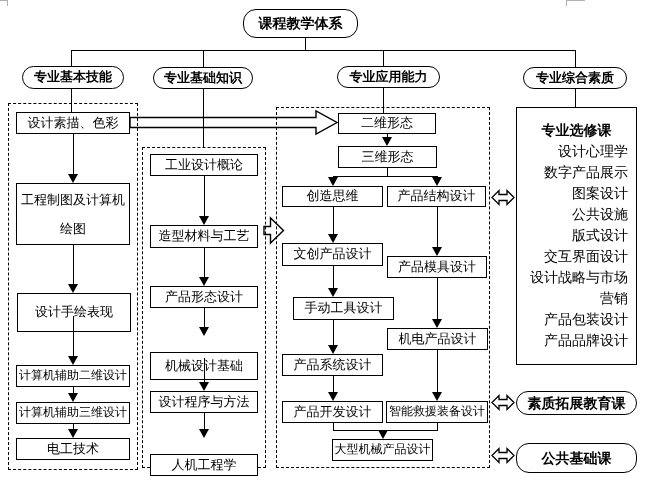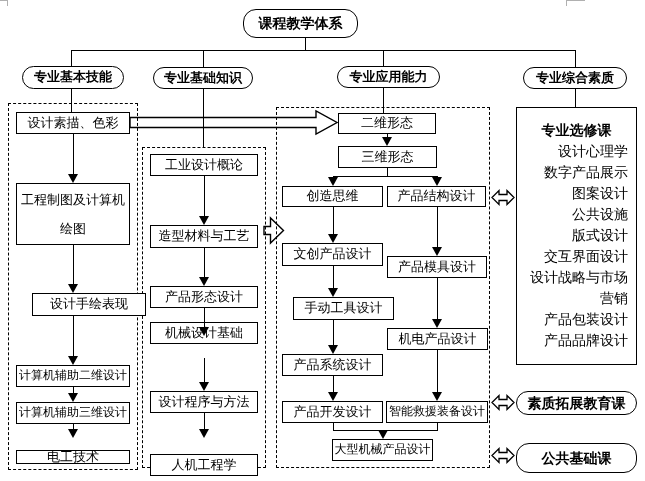--- a/index.html
+++ b/index.html
@@ -72,30 +72,30 @@
   <div class="dashedbox" style="left:8px;top:103px;width:130px;height:367px"></div>
   <div class="dashedbox" style="left:142px;top:147px;width:124px;height:321px"></div>
   <div class="dashedbox" style="left:276px;top:107px;width:214px;height:361px"></div>
 
   <div class="box" style="left:16px;top:112px;width:114px;height:22px">
       <span>设计素描、色彩</span>
     </div>
   <div class="box wrap2" style="left:16px;top:183px;width:114px;height:62px">
       <span>工程制图及计算机绘图</span>
     </div>
-  <div class="box" style="left:32px;top:293px;width:114px;height:23px">
+  <div class="box" style="left:17px;top:293px;width:114px;height:39px">
       <span>设计手绘表现</span>
     </div>
   <div class="box fs12" style="left:16px;top:365px;width:114px;height:22px">
       <span>计算机辅助二维设计</span>
     </div>
   <div class="box fs12" style="left:16px;top:402px;width:114px;height:22px">
       <span>计算机辅助三维设计</span>
     </div>
-  <div class="box" style="left:16px;top:450px;width:114px;height:14px">
+  <div class="box" style="left:16px;top:438px;width:114px;height:22px">
       <span>电工技术</span>
     </div>
 
   <div class="vl" style="left:73px;top:134px;height:40px"></div>
     <div class="ah" style="left:68px;top:174px"></div>
   <div class="vl" style="left:73px;top:245px;height:39px"></div>
     <div class="ah" style="left:68px;top:284px"></div>
   <div class="vl" style="left:73px;top:316px;height:40px"></div>
     <div class="ah" style="left:68px;top:356px"></div>
   <div class="vl" style="left:73px;top:387px;height:6px"></div>
@@ -105,21 +105,21 @@
 
   <div class="box" style="left:150px;top:154px;width:108px;height:22px">
       <span>工业设计概论</span>
     </div>
   <div class="box" style="left:150px;top:225px;width:108px;height:23px">
       <span>造型材料与工艺</span>
     </div>
   <div class="box" style="left:150px;top:286px;width:108px;height:22px">
       <span>产品形态设计</span>
     </div>
-  <div class="box" style="left:150px;top:322px;width:108px;height:22px">
+  <div class="box" style="left:150px;top:352px;width:108px;height:28px">
       <span>机械设计基础</span>
     </div>
   <div class="box" style="left:150px;top:391px;width:108px;height:22px">
       <span>设计程序与方法</span>
     </div>
   <div class="box" style="left:150px;top:454px;width:108px;height:22px">
       <span>人机工程学</span>
     </div>
 
   <div class="vl" style="left:204px;top:176px;height:40px"></div>

